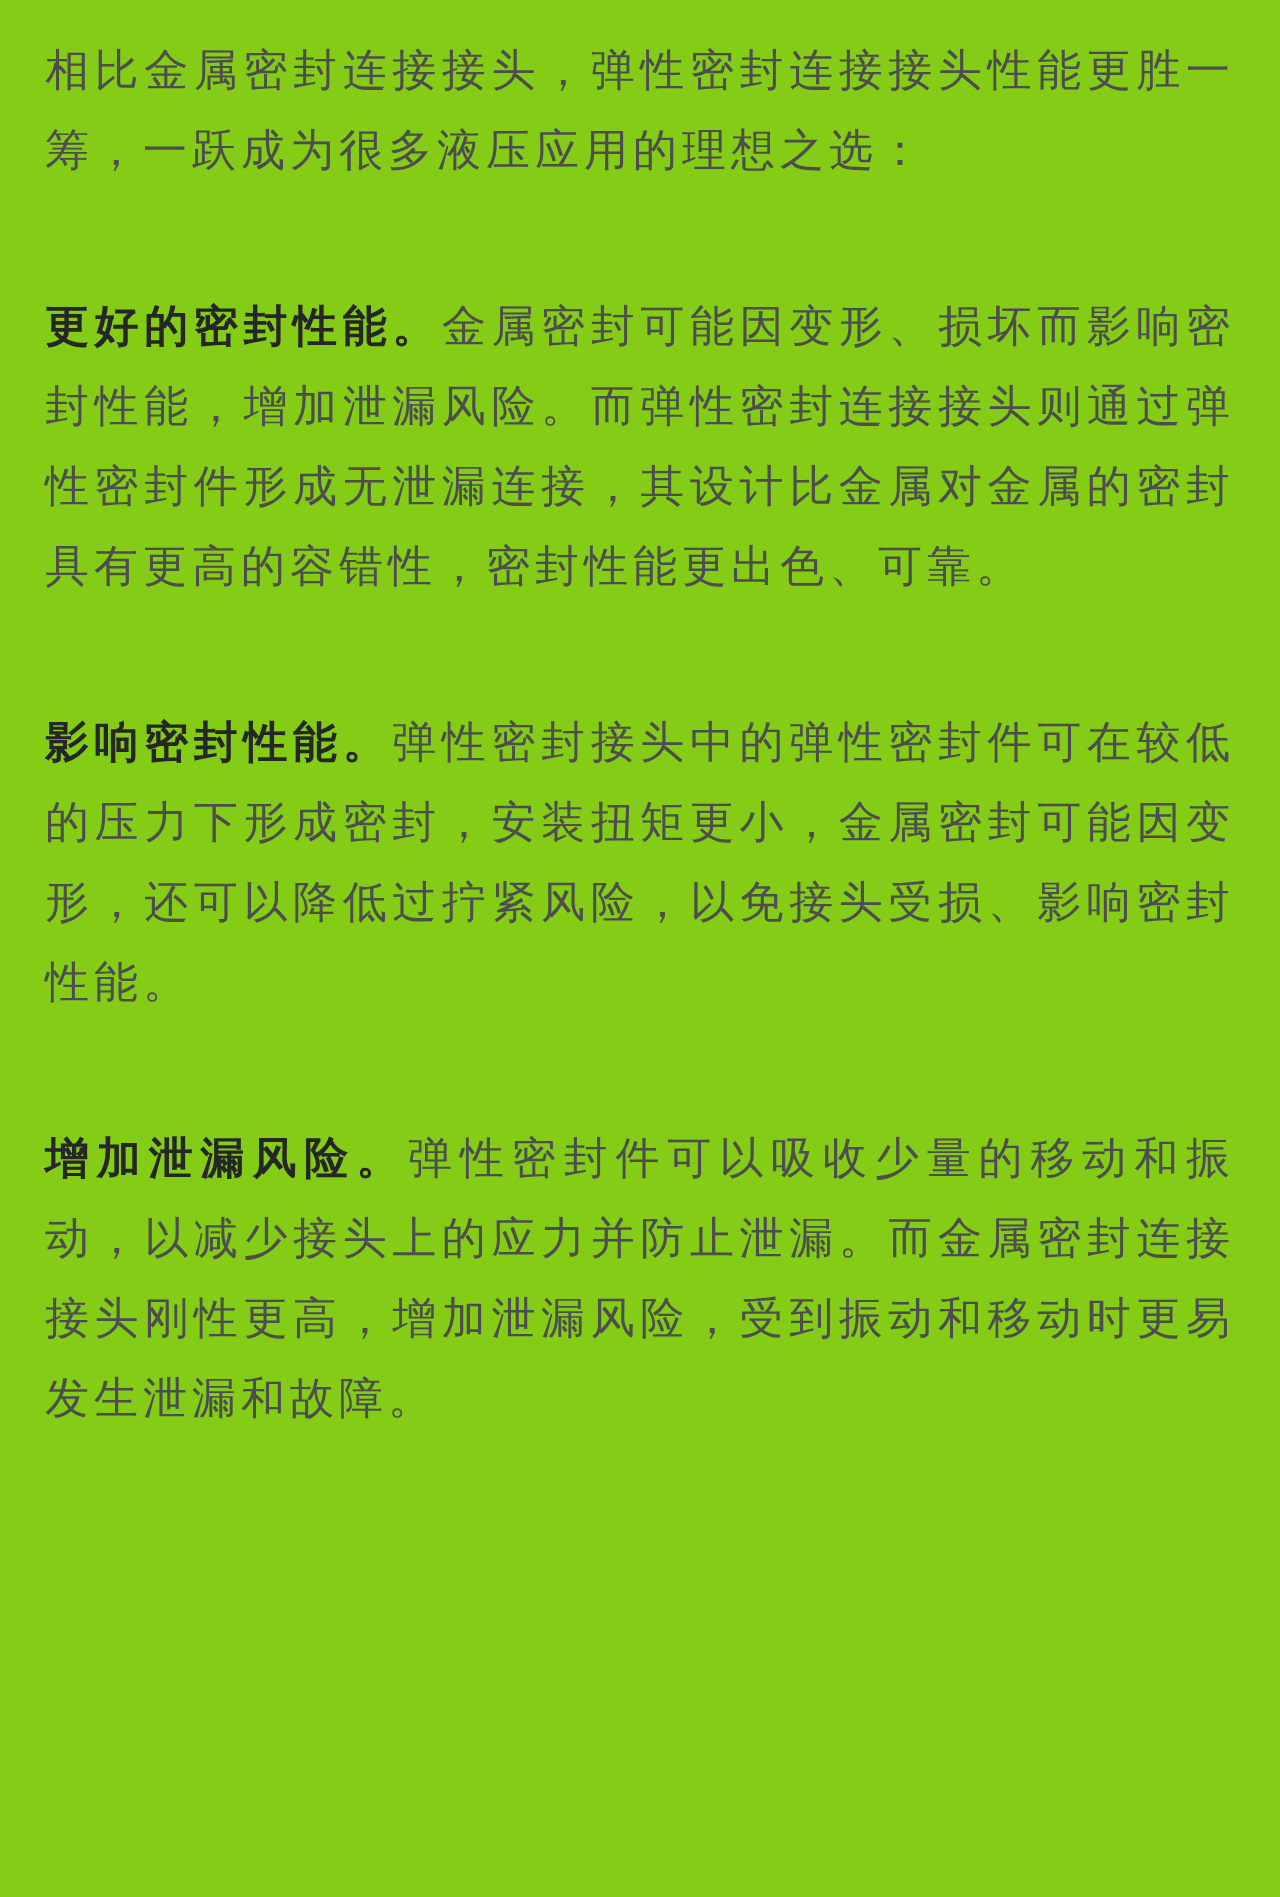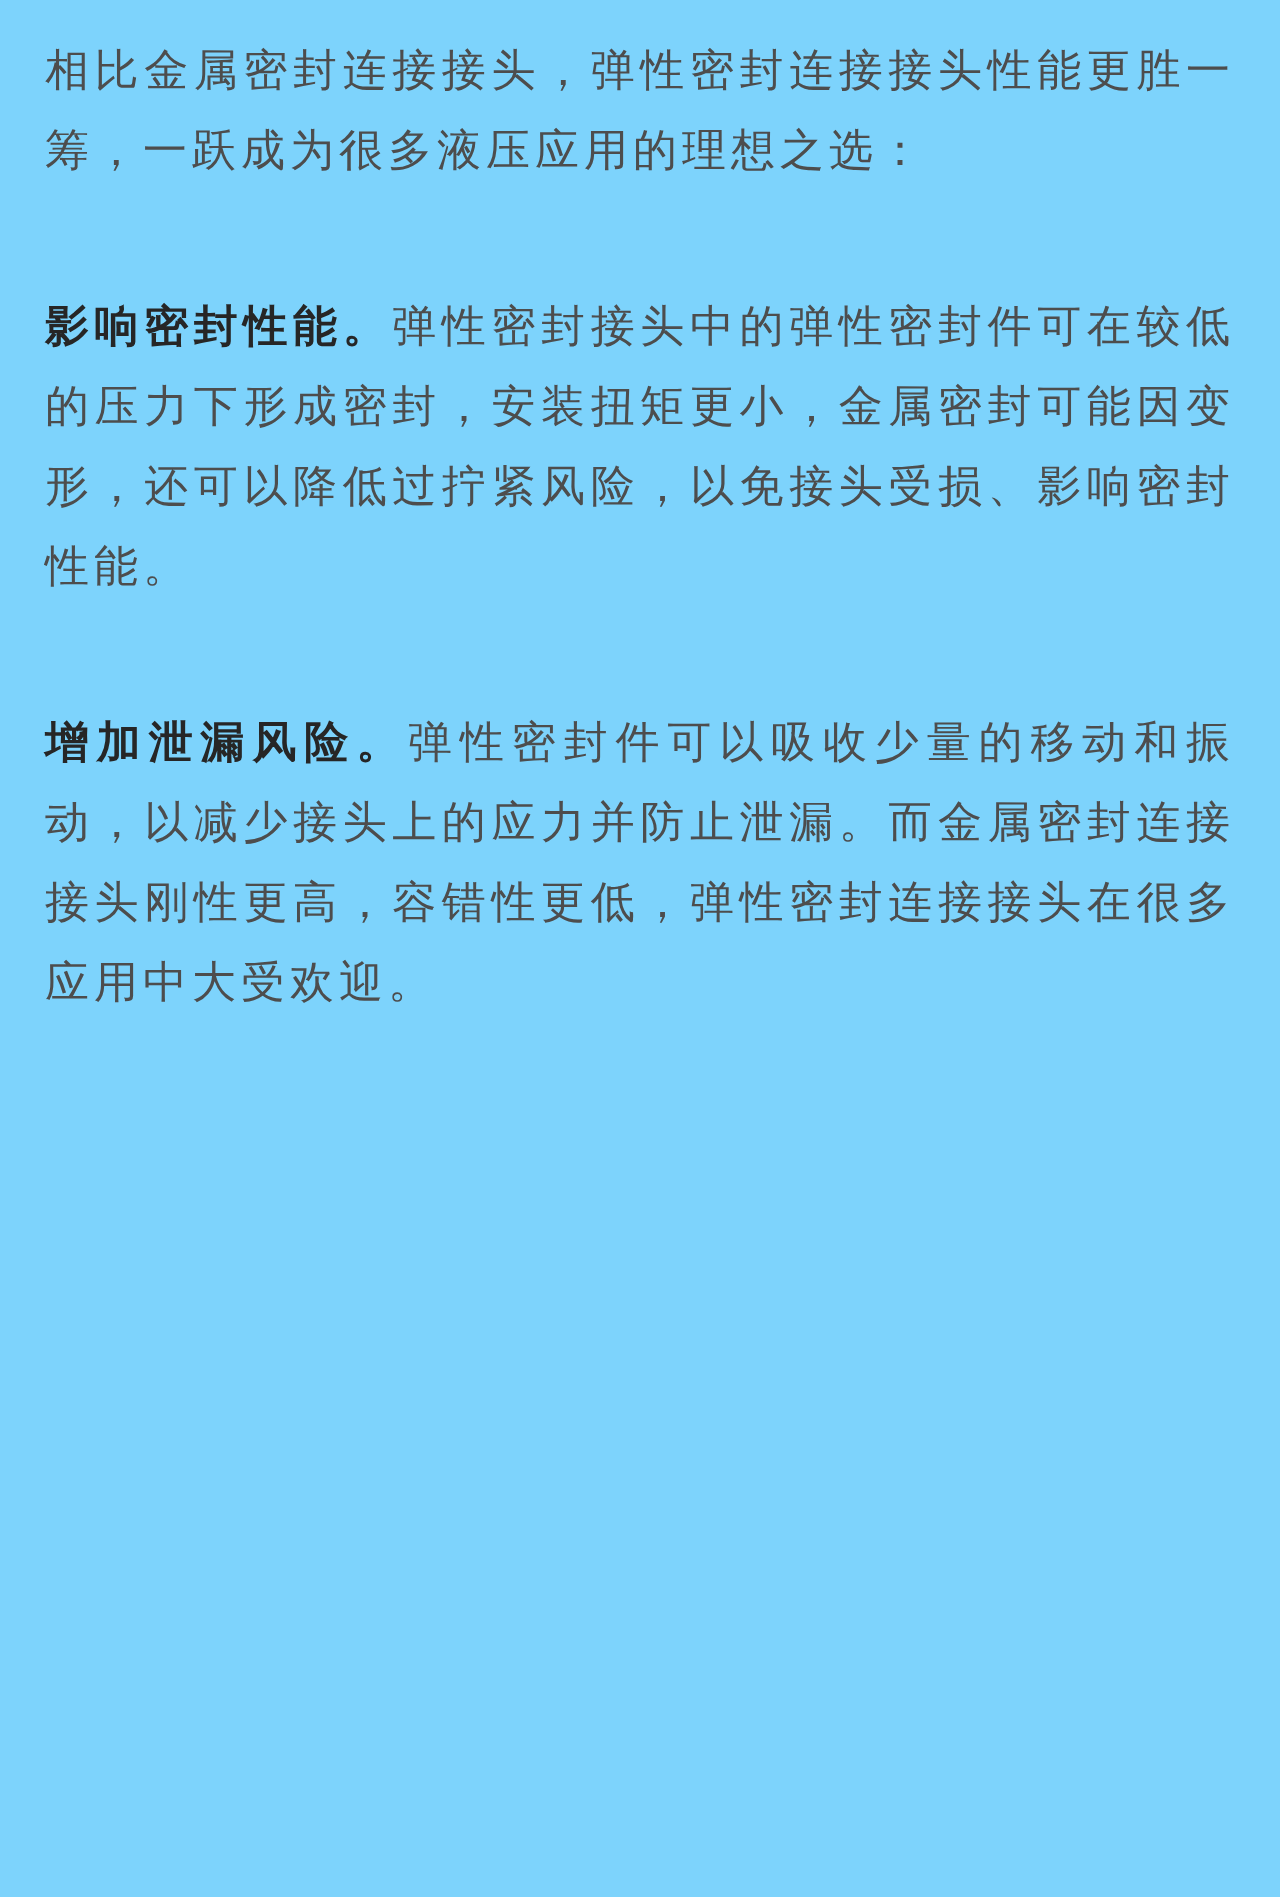--- a/index.html
+++ b/index.html
@@ -9,21 +9,21 @@
   }
   body {
     width: 1280px;
     font-family: "Liberation Sans", sans-serif;
   }
   .page {
     box-sizing: border-box;
     width: 1280px;
     min-height: 1897px;
     padding: 30px 45px 71px 45px;
-    background: #7dd3fc;
+    background: #84cc16;
   }
   p.para {
     margin: 0 0 96px 0;
     font-size: 44px;
     line-height: 80px;
     letter-spacing: 5px;
     color: #4d4d4d;
     text-align: justify;
     text-align-last: left;
     font-family: "Liberation Sans", sans-serif;
@@ -36,19 +36,20 @@
     color: #262626;
   }
 </style>
 </head>
 <body>
 
 <div class="page">
 
   <p class="para"><span class="lead"></span><span>相比金属密封连接接头，弹性密封连接接头性能更胜一筹，一跃成为很多液压应用的理想之选：</span></p>
 
+  <p class="para"><span class="lead">更好的密封性能。</span><span>金属密封可能因变形、损坏而影响密封性能，增加泄漏风险。而弹性密封连接接头则通过弹性密封件形成无泄漏连接，其设计比金属对金属的密封具有更高的容错性，密封性能更出色、可靠。</span></p>
 
   <p class="para"><span class="lead">影响密封性能。</span><span>弹性密封接头中的弹性密封件可在较低的压力下形成密封，安装扭矩更小，金属密封可能因变形，还可以降低过拧紧风险，以免接头受损、影响密封性能。</span></p>
 
-  <p class="para"><span class="lead">增加泄漏风险。</span><span>弹性密封件可以吸收少量的移动和振动，以减少接头上的应力并防止泄漏。而金属密封连接接头刚性更高，容错性更低，弹性密封连接接头在很多应用中大受欢迎。</span></p>
+  <p class="para"><span class="lead">增加泄漏风险。</span><span>弹性密封件可以吸收少量的移动和振动，以减少接头上的应力并防止泄漏。而金属密封连接接头刚性更高，增加泄漏风险，受到振动和移动时更易发生泄漏和故障。</span></p>
 
 
 </div>
 
 </body></html>

